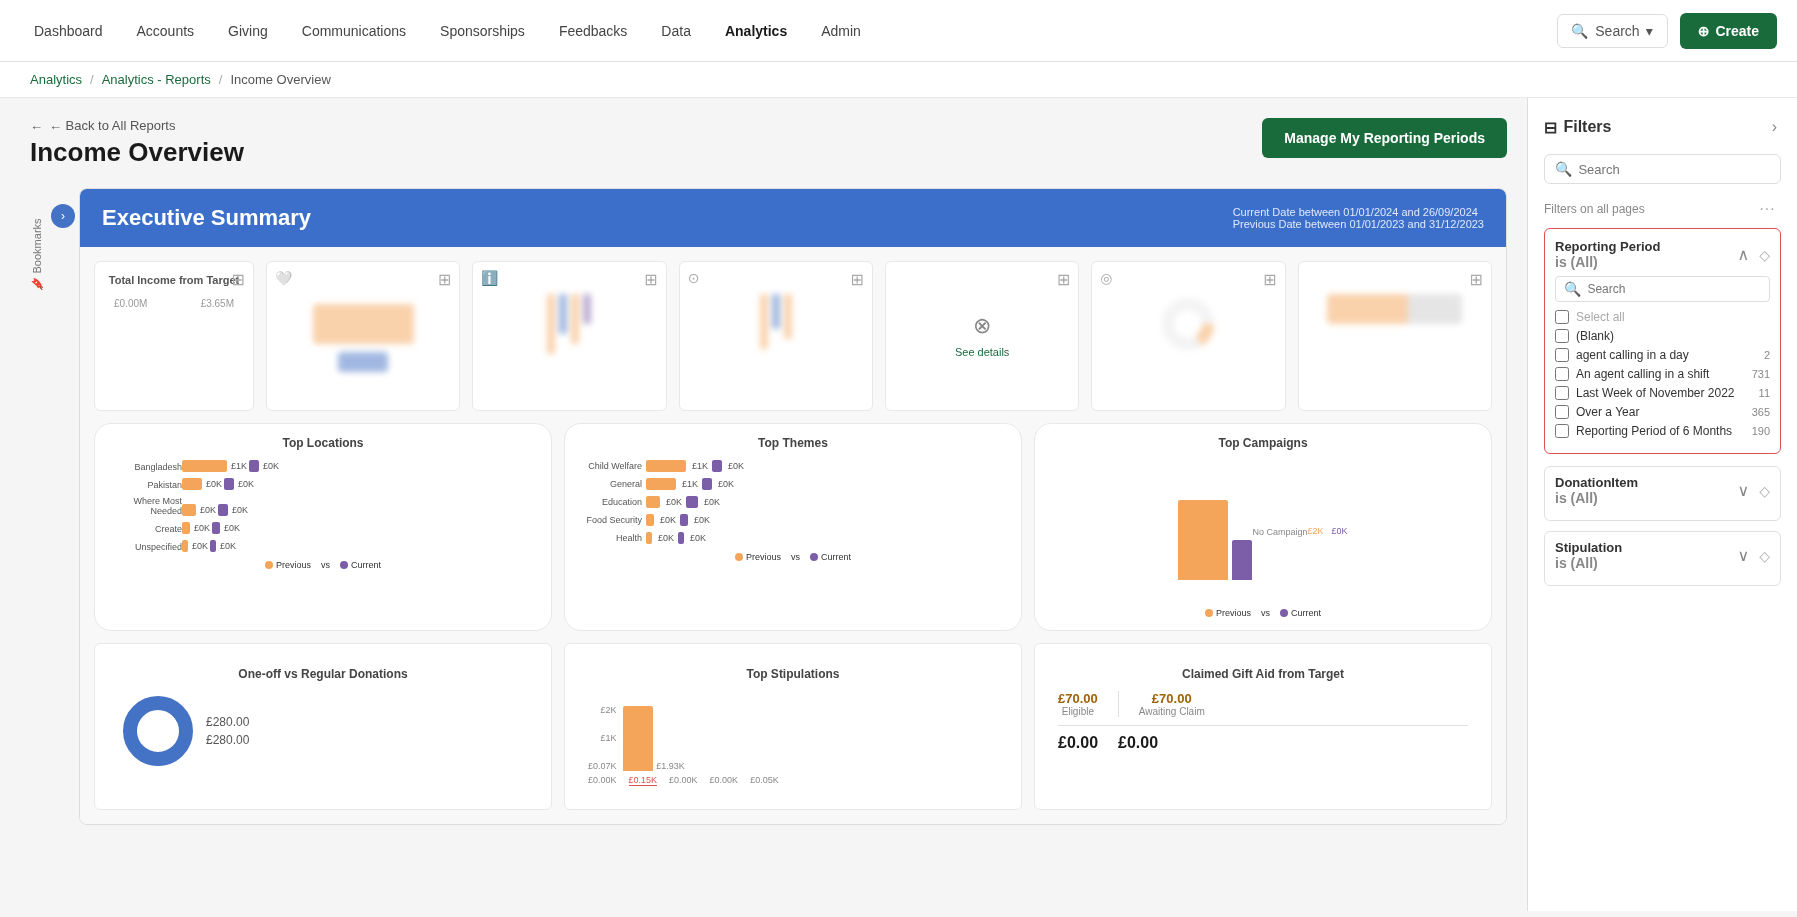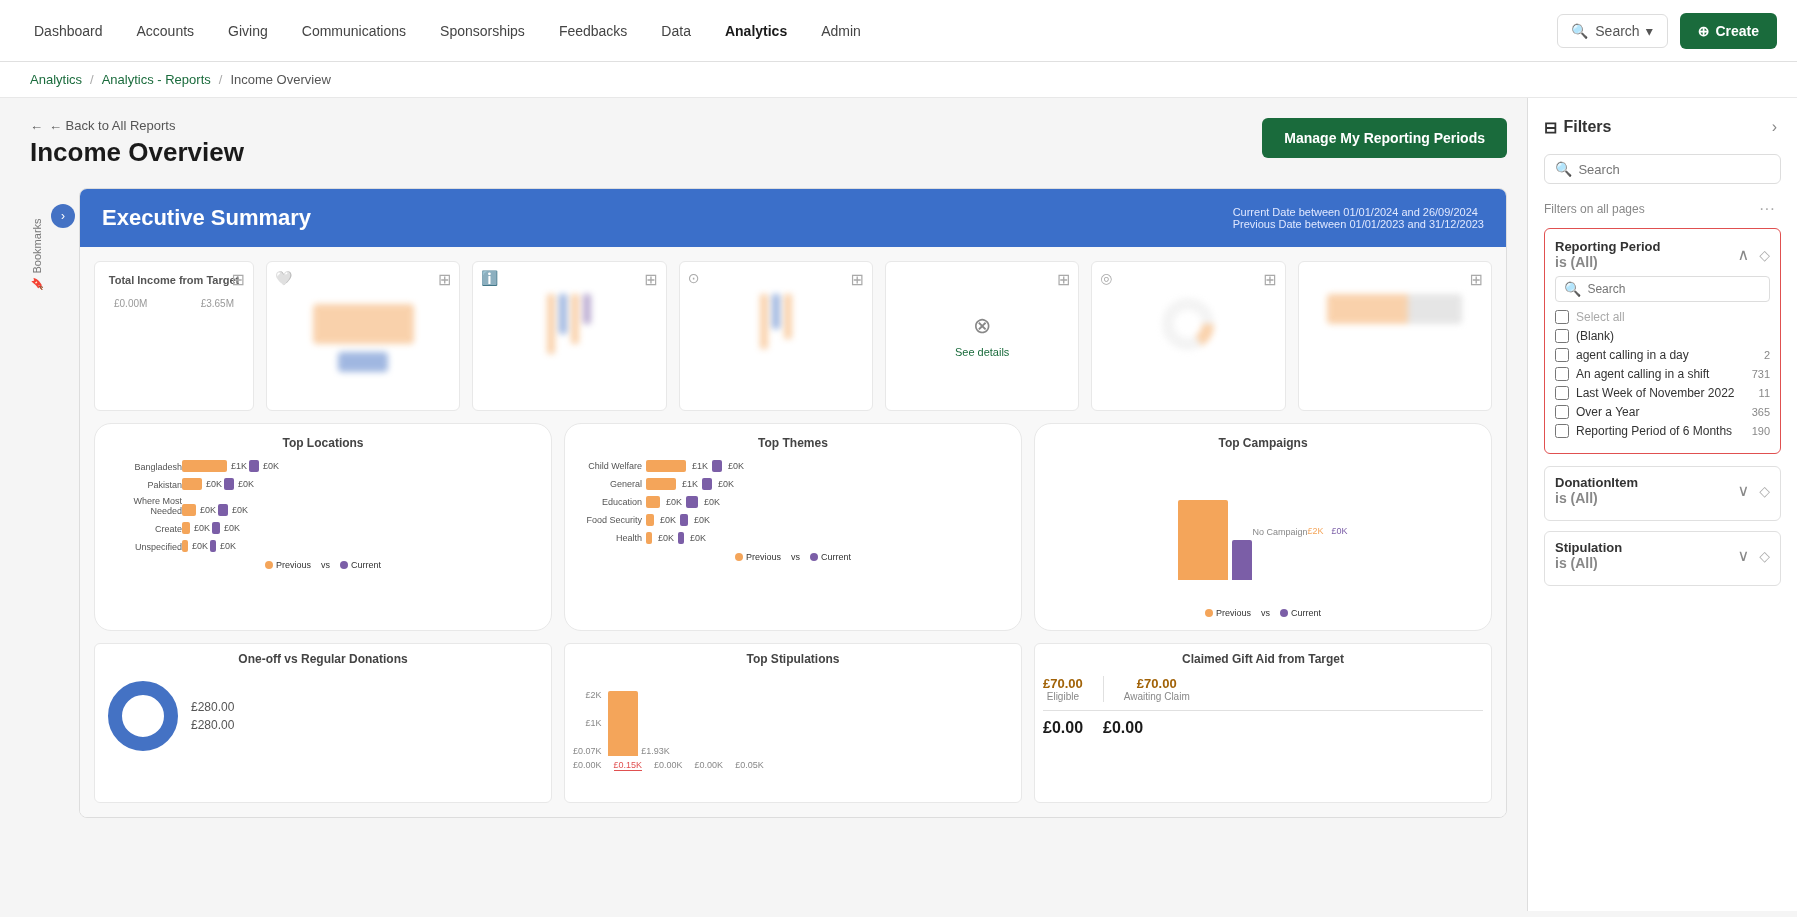--- a/index.html
+++ b/index.html
@@ -309,21 +309,21 @@
 
     
     .bottom-charts-row {
       display: flex;
       gap: 12px;
     }
     .bottom-card {
       background: #fff;
       border-radius: 6px;
       border: 1px solid #e8e8e8;
-      padding: 8px;
+      padding: 23px;
       flex: 1;
       min-height: 160px;
     }
 
     
     .donut-wrap {
       display: flex;
       align-items: center;
       gap: 8px;
       margin-top: 6px;

